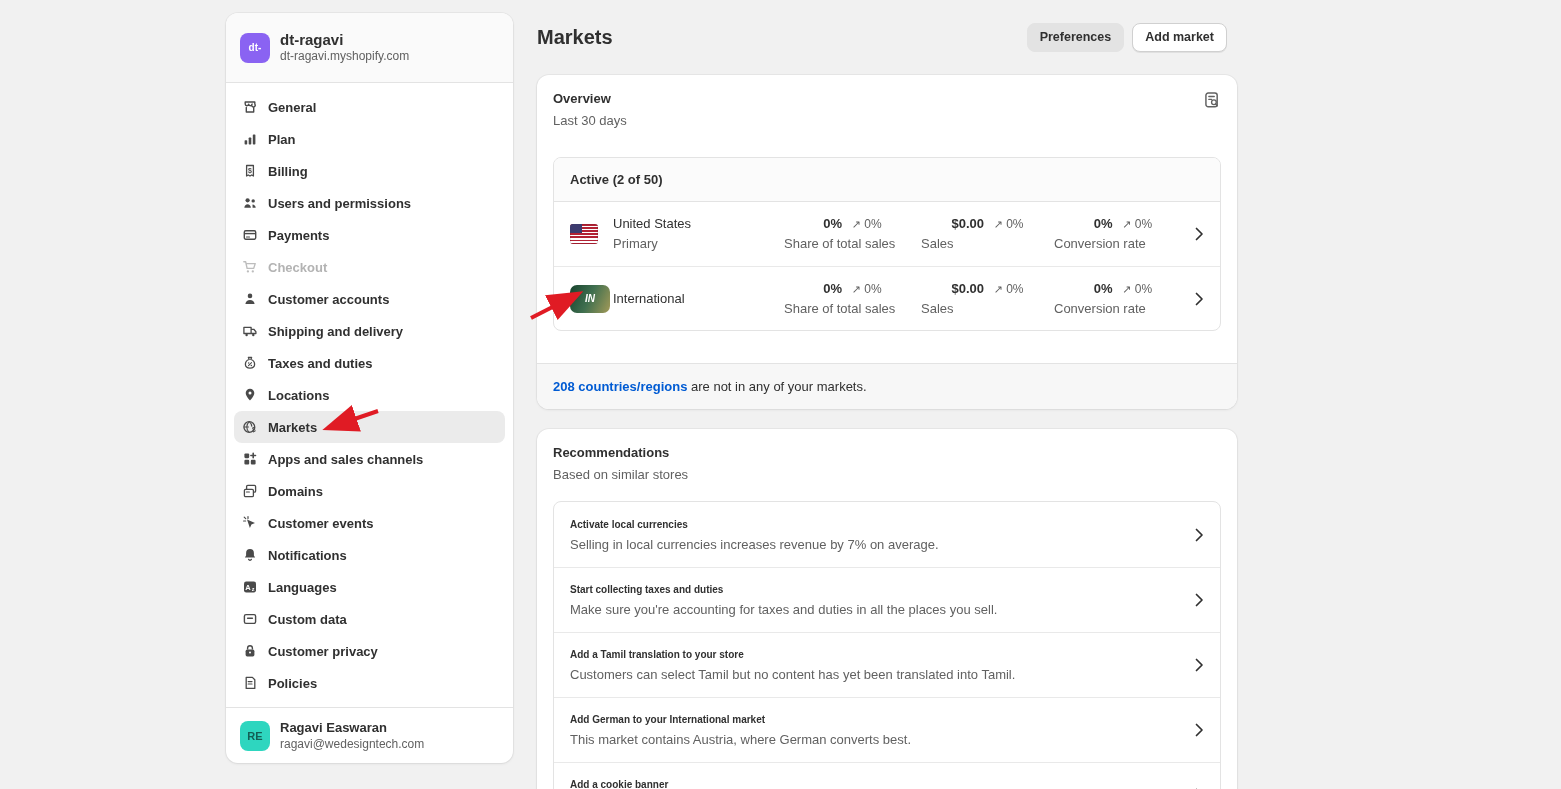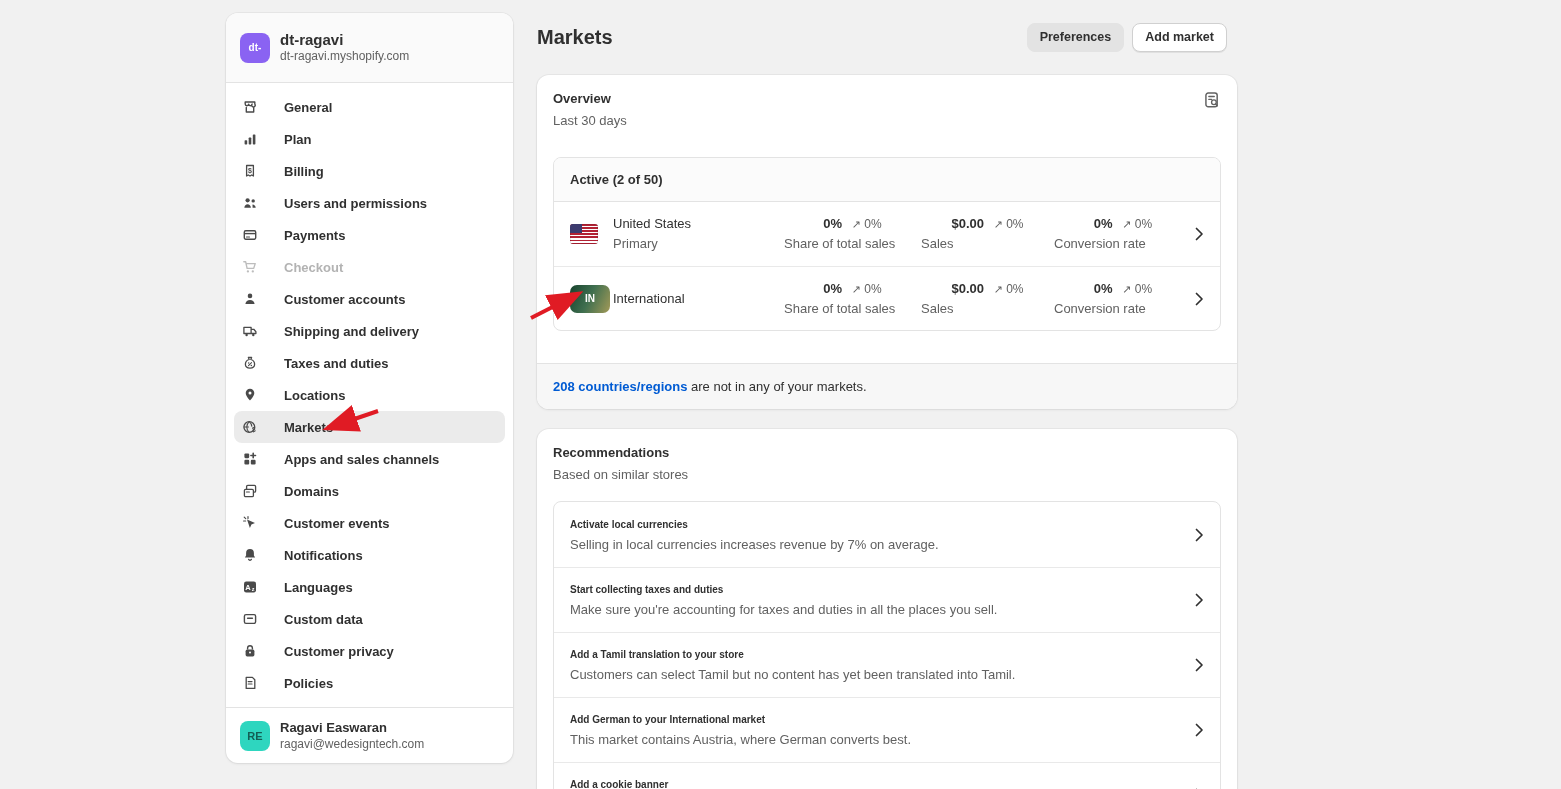--- a/index.html
+++ b/index.html
@@ -28,21 +28,21 @@
   }
   .store-avatar {
     width:30px; height:30px; border-radius:8px; background:#8a63f2;
     color:#fff; font-size:10px; font-weight:700;
     display:flex; align-items:center; justify-content:center; flex:0 0 30px;
   }
   .store-name { font-size:15px; font-weight:700; line-height:17px; }
   .store-domain { font-size:12px; color:#616161; line-height:16px; }
   .nav { flex:1; padding:8px; }
   .nav-item {
-    display:flex; align-items:center; gap:26px; height:32px; padding:0 8px;
+    display:flex; align-items:center; gap:10px; height:32px; padding:0 8px;
     border-radius:8px; font-size:13px; font-weight:600; cursor:pointer;
   }
   .nav-item.selected { background:#ebebeb; }
   .nav-item.disabled { color:#b3b3b3; cursor:default; }
   .nav-item.disabled .icon { color:#bdbdbd; }
   .icon { color:#4a4a4a; display:flex; align-items:center; justify-content:center; width:16px; height:16px; flex:0 0 16px; }
   .ic { width:16px; height:16px; display:block; }
   .user-footer {
     height:56px; border-top:1px solid #e3e3e3; padding:0 14px;
     display:flex; align-items:center; gap:10px;
@@ -99,21 +99,21 @@
 
   .flag-us {
     width:28px; height:20px; border-radius:3px; position:relative; overflow:hidden;
     background:repeating-linear-gradient(#b22234 0 1.55px, #fff 1.55px 3.1px);
     box-shadow:inset 0 0 0 0.5px rgba(0,0,0,.18);
   }
   .flag-us::after { content:""; position:absolute; left:0; top:0; width:12px; height:9.3px; background:#3c3b6e; }
   .badge-in {
     width:40px; height:28px; border-radius:7px; color:#fff; font-size:10px; font-weight:700;
     background:linear-gradient(115deg,#17432e 0%, #3f6f4f 48%, #a39a58 100%);
-    display:flex; align-items:center; justify-content:center;
+    display:flex; align-items:center; justify-content:center;font-style:italic;
   }
 
   .overview-footer {
     margin-top:16px; background:#f7f7f7; border-top:1px solid #e3e3e3;
     border-radius:0 0 12px 12px; padding:15px 16px; font-size:13px;
   }
   .link { color:#005bd3; text-decoration:none; cursor:pointer;font-weight:bold; }
 
   .rec-box { border:1px solid #e3e3e3; border-radius:8px; margin-top:18px; }
   .rec-row { display:flex; align-items:center; min-height:65px; padding:12px 16px; cursor:pointer; }

